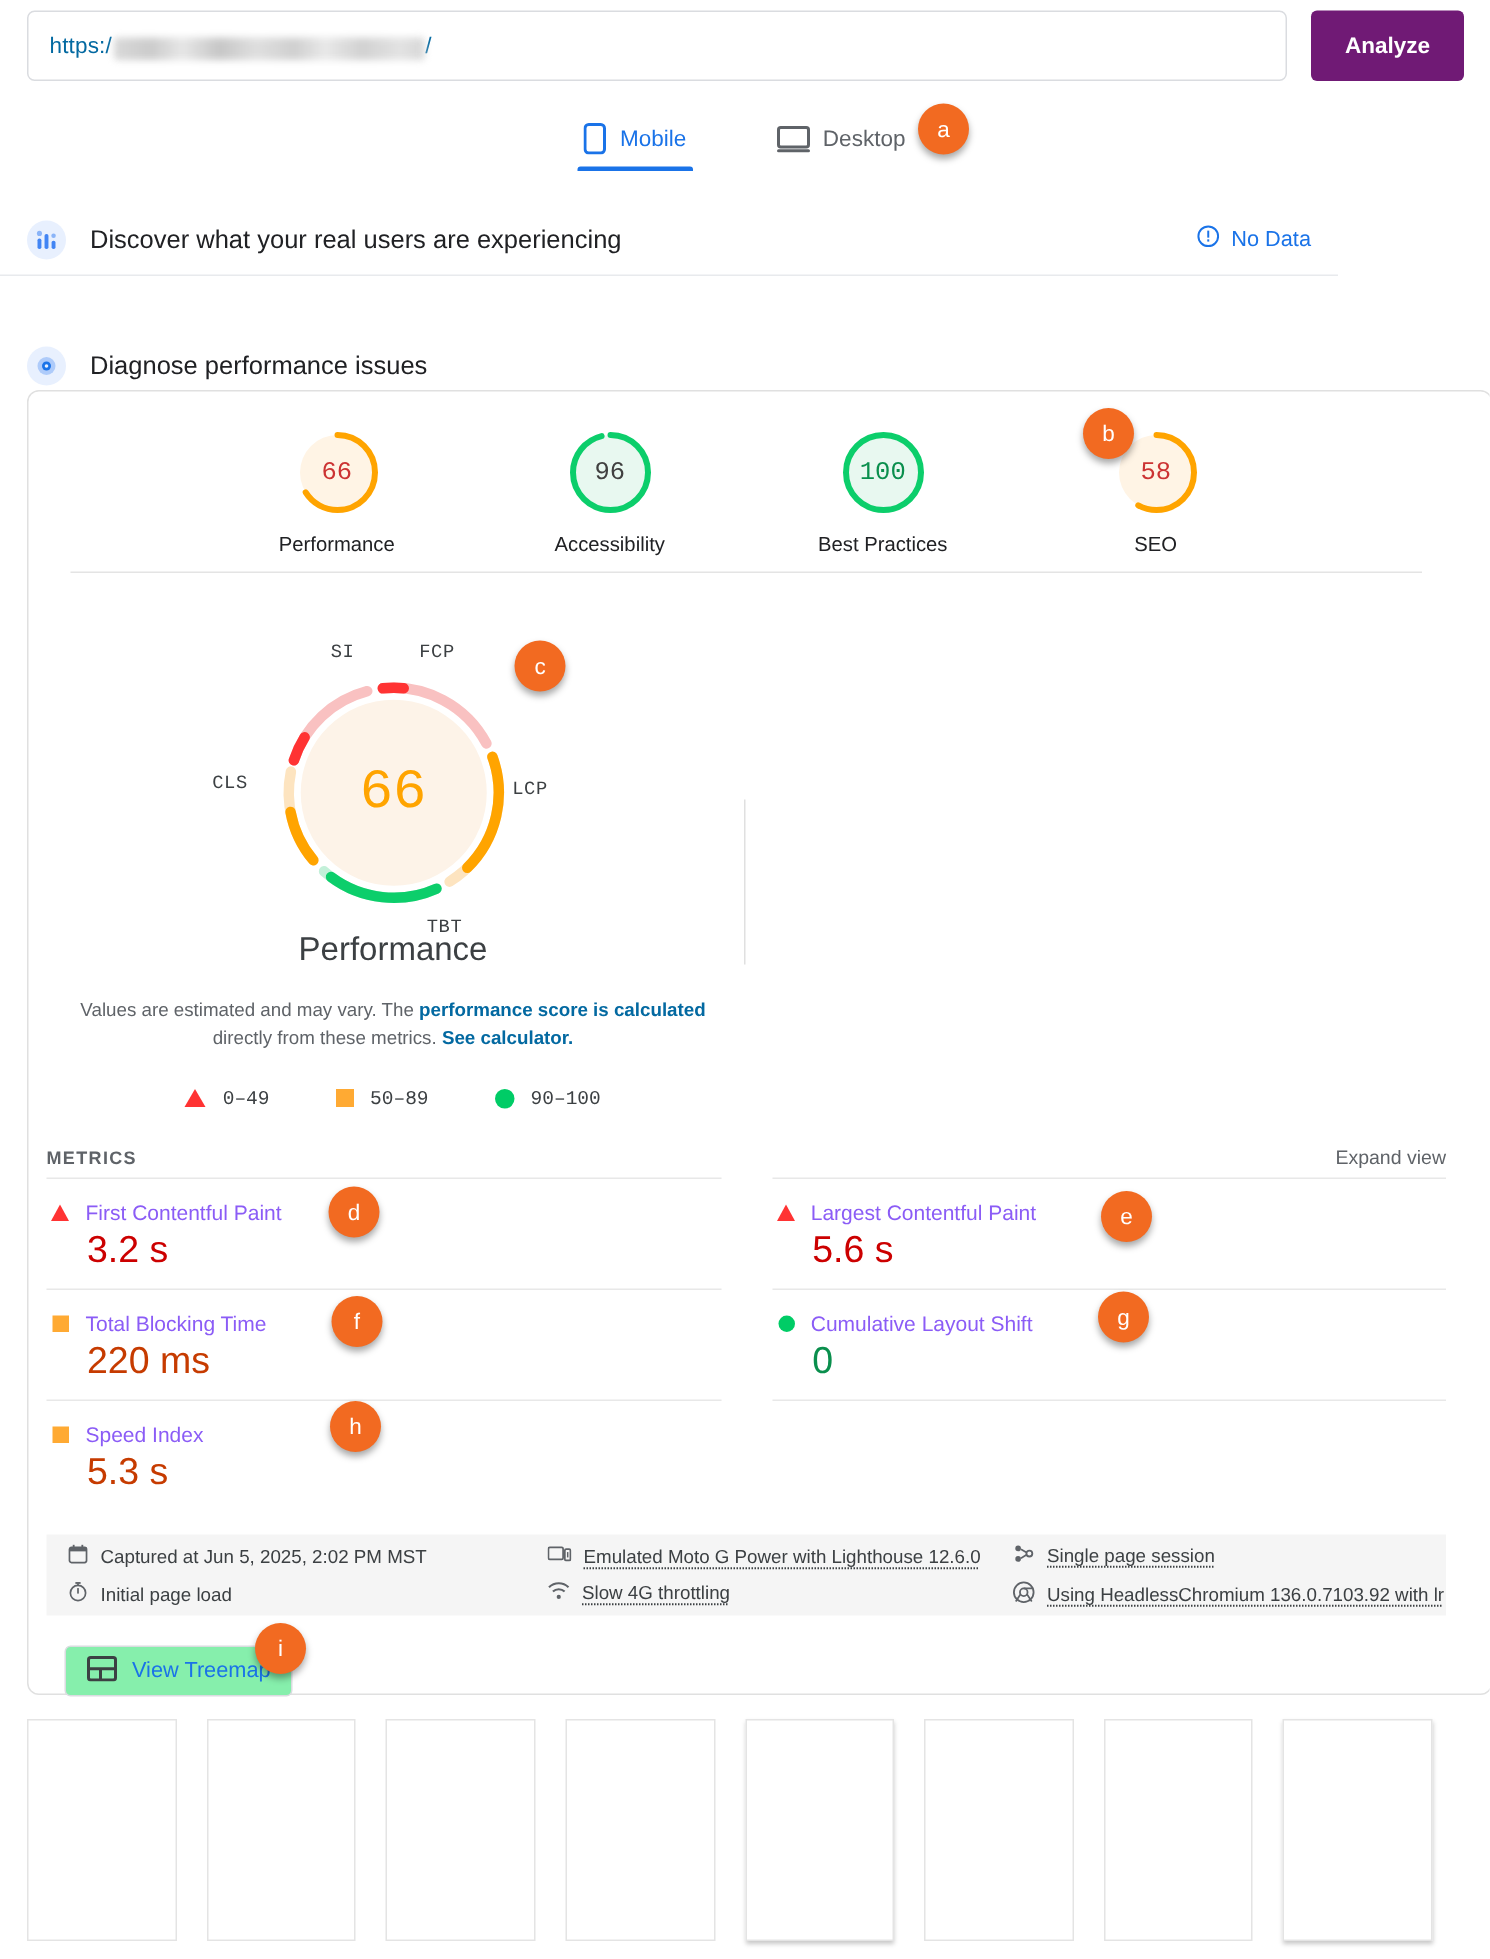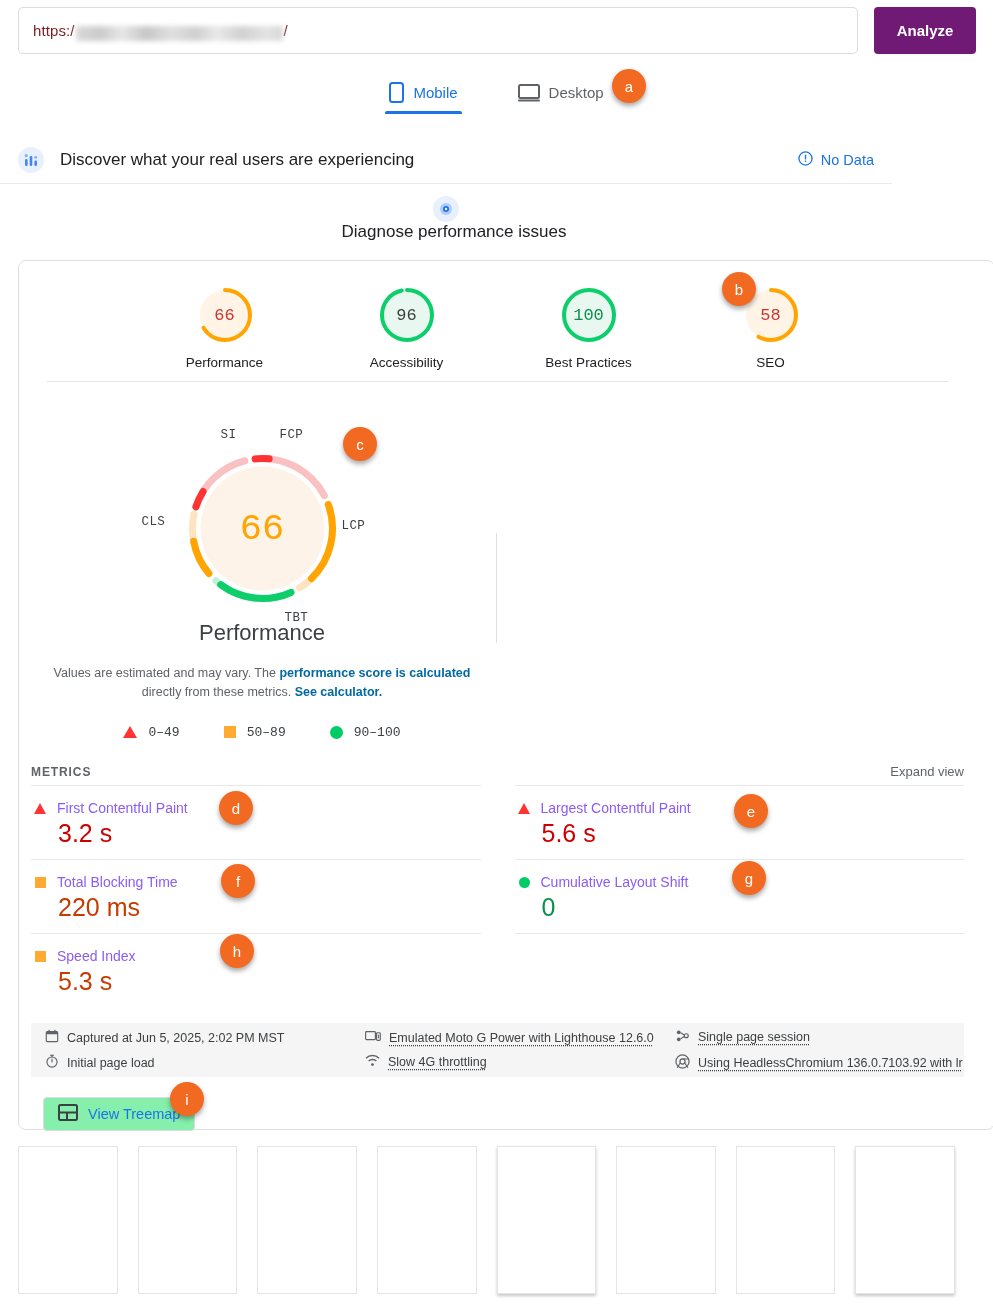--- a/index.html
+++ b/index.html
@@ -14,21 +14,21 @@
 
   
   .urlrow { position: absolute; left: 0; top: 0; width: 993px; height: 62px; }
   .url-input {
     position: absolute; left: 18px; top: 7px;
     width: 840px; height: 47px;
     border: 1px solid #dadce0; border-radius: 5px;
     background: #fff;
     display: flex; align-items: center; padding: 0 14px;
   }
-  .url-text { font-size: 15px; color: #7f1d1d; letter-spacing: .1px; white-space: nowrap; }
+  .url-text { font-size: 15px; color: #0369a1; letter-spacing: .1px; white-space: nowrap; }
   .url-redact {
     display: inline-block; height: 15px; width: 207px;
     margin: 0 1px -2px 1px; border-radius: 2px;
     background: linear-gradient(90deg,#d7d7d7 0%,#c9c9c9 12%,#e6e6e6 22%,#c4c4c4 34%,
                 #dedede 46%,#cdcdcd 58%,#e8e8e8 68%,#cfcfcf 80%,#e2e2e2 92%,#d5d5d5 100%);
     filter: blur(2.6px); opacity: .95; vertical-align: middle;
   }
   .analyze-btn {
     position: absolute; left: 874px; top: 7px; width: 102px; height: 47px;
     background: #701a75; color: #fff; border: none; border-radius: 4px;
@@ -44,21 +44,21 @@
   .tab-label { font-size: 15px; color: #5f6368; }
   .tab.active .tab-label { color: #1a73e8; font-weight: 400; }
   .tab.active::after { content: ""; position: absolute; left: 0; right: 0; bottom: 0;
                        height: 3px; background: #1a73e8; border-radius: 2px 2px 0 0; }
   .tab svg { display: block; }
 
   
   .sect-row { position: absolute; left: 0; width: 892px; display: flex;
               align-items: center; padding: 0 18px; }
   .sect-discover { top: 136px; height: 48px; border-bottom: 1px solid #e8eaed; }
-  .sect-diagnose { top: 196px; height: 46px; flex-direction: column; }
+  .sect-diagnose { top: 221px; height: 46px; }
   .sect-title { font-size: 17px; color: #202124; margin-left: 16px; font-weight: 400; }
   .badge-nodata { margin-left: auto; display: flex; align-items: center; gap: 8px;
                   color: #1a73e8; font-size: 14.5px; font-weight: 500; cursor: pointer; }
 
   .ico-users { width: 26px; height: 26px; border-radius: 50%;
                background: #e8f0fe; display: flex; align-items: center; justify-content: center; }
   .ico-diag  { width: 26px; height: 26px; border-radius: 50%;
                background: #e8f0fe; display: flex; align-items: center; justify-content: center; }
 
   

